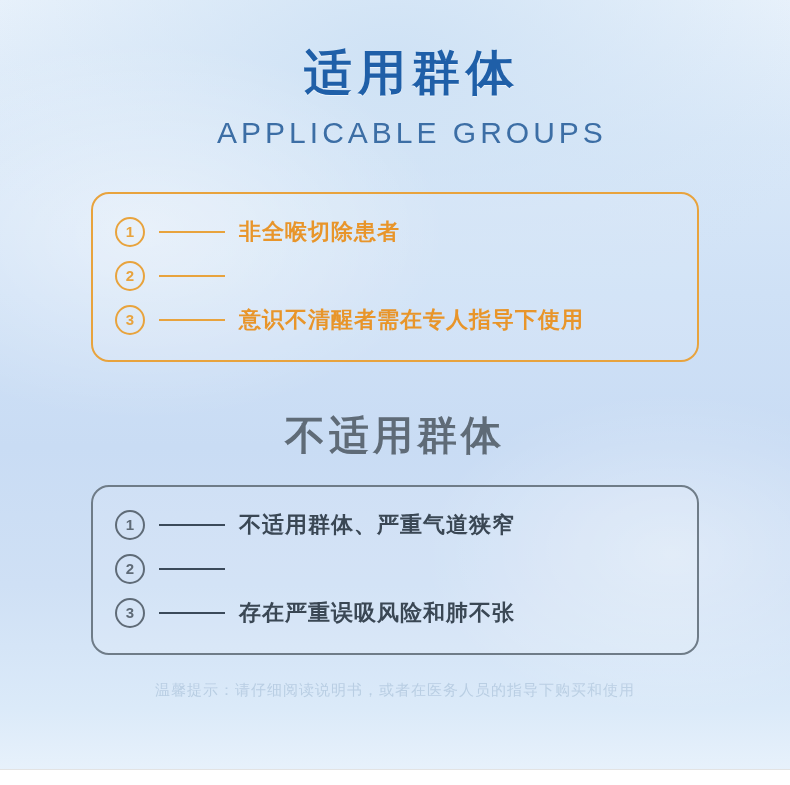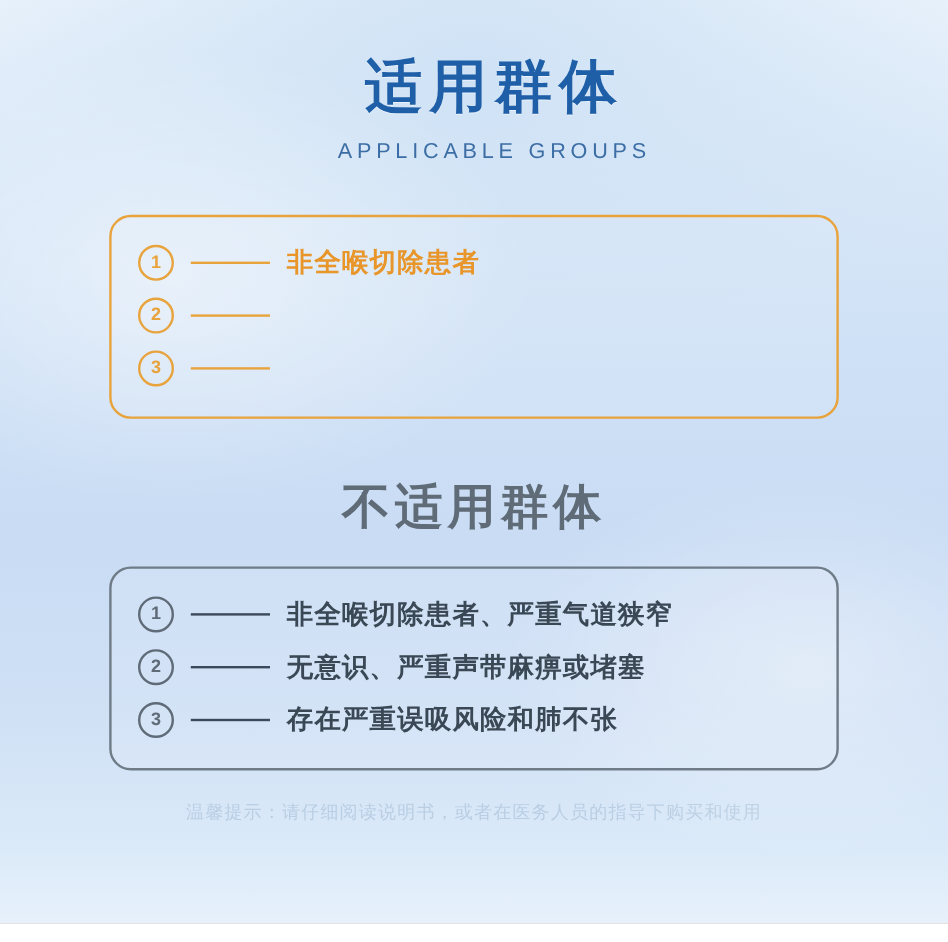--- a/index.html
+++ b/index.html
@@ -39,21 +39,21 @@
   .title-cn {
     font-size: 48px;
     font-weight: bold;
     color: #1f5fa8;
     letter-spacing: 6px;
     line-height: 1.2;
     text-shadow: 0 1px 0 rgba(255,255,255,0.5);
   }
   .title-en {
     margin-top: 14px;
-    font-size: 18px;
+    font-size: 30px;
     color: #3c6ea5;
     letter-spacing: 4px;
     font-weight: normal;
   }
 
   .card {
     position: relative;
     margin: 0 auto;
     width: 604px;
     border-radius: 18px;
@@ -165,38 +165,38 @@
     </div>
 
     <div class="row r2">
       <span class="num">2</span>
       <span class="dash"></span>
     </div>
 
     <div class="row r3">
       <span class="num">3</span>
       <span class="dash"></span>
+      <span class="row-text">意识不清醒者需在专人指导下使用</span>
     </div>
 
   </div>
 
   <div class="subtitle">不适用群体</div>
 
   <div class="card card-blue">
 
     <div class="row r1">
       <span class="num">1</span>
       <span class="dash"></span>
-      <span class="row-text">非全喉切除患者、严重气道狭窄</span>
+      <span class="row-text">不适用群体、严重气道狭窄</span>
     </div>
 
     <div class="row r2">
       <span class="num">2</span>
       <span class="dash"></span>
-      <span class="row-text">无意识、严重声带麻痹或堵塞</span>
     </div>
 
     <div class="row r3">
       <span class="num">3</span>
       <span class="dash"></span>
       <span class="row-text">存在严重误吸风险和肺不张</span>
     </div>
 
   </div>
 

